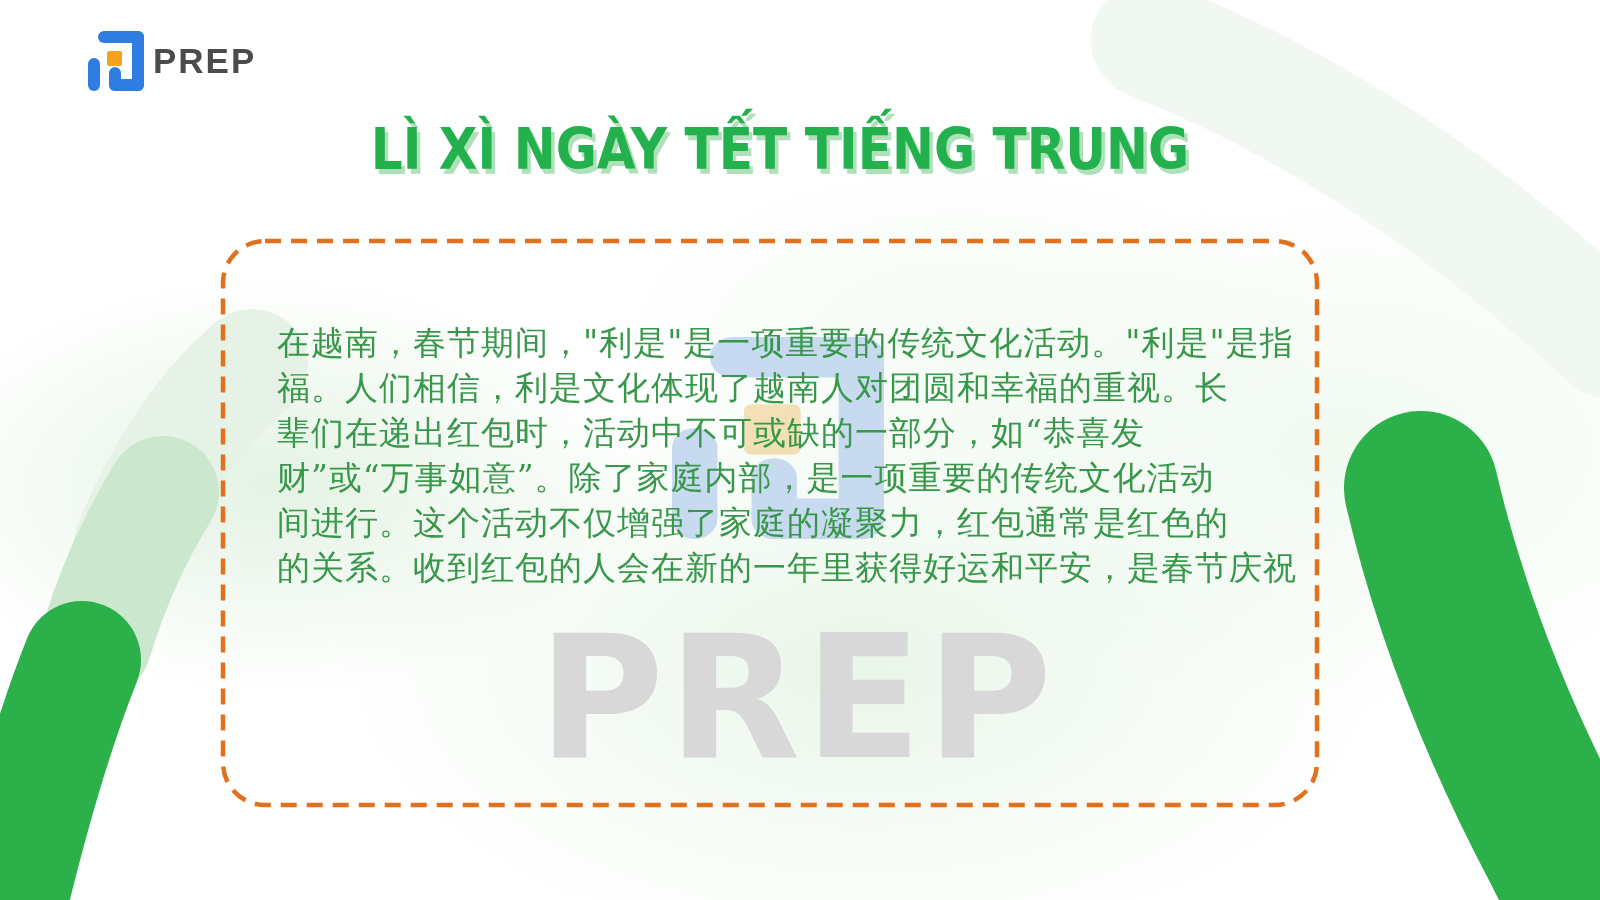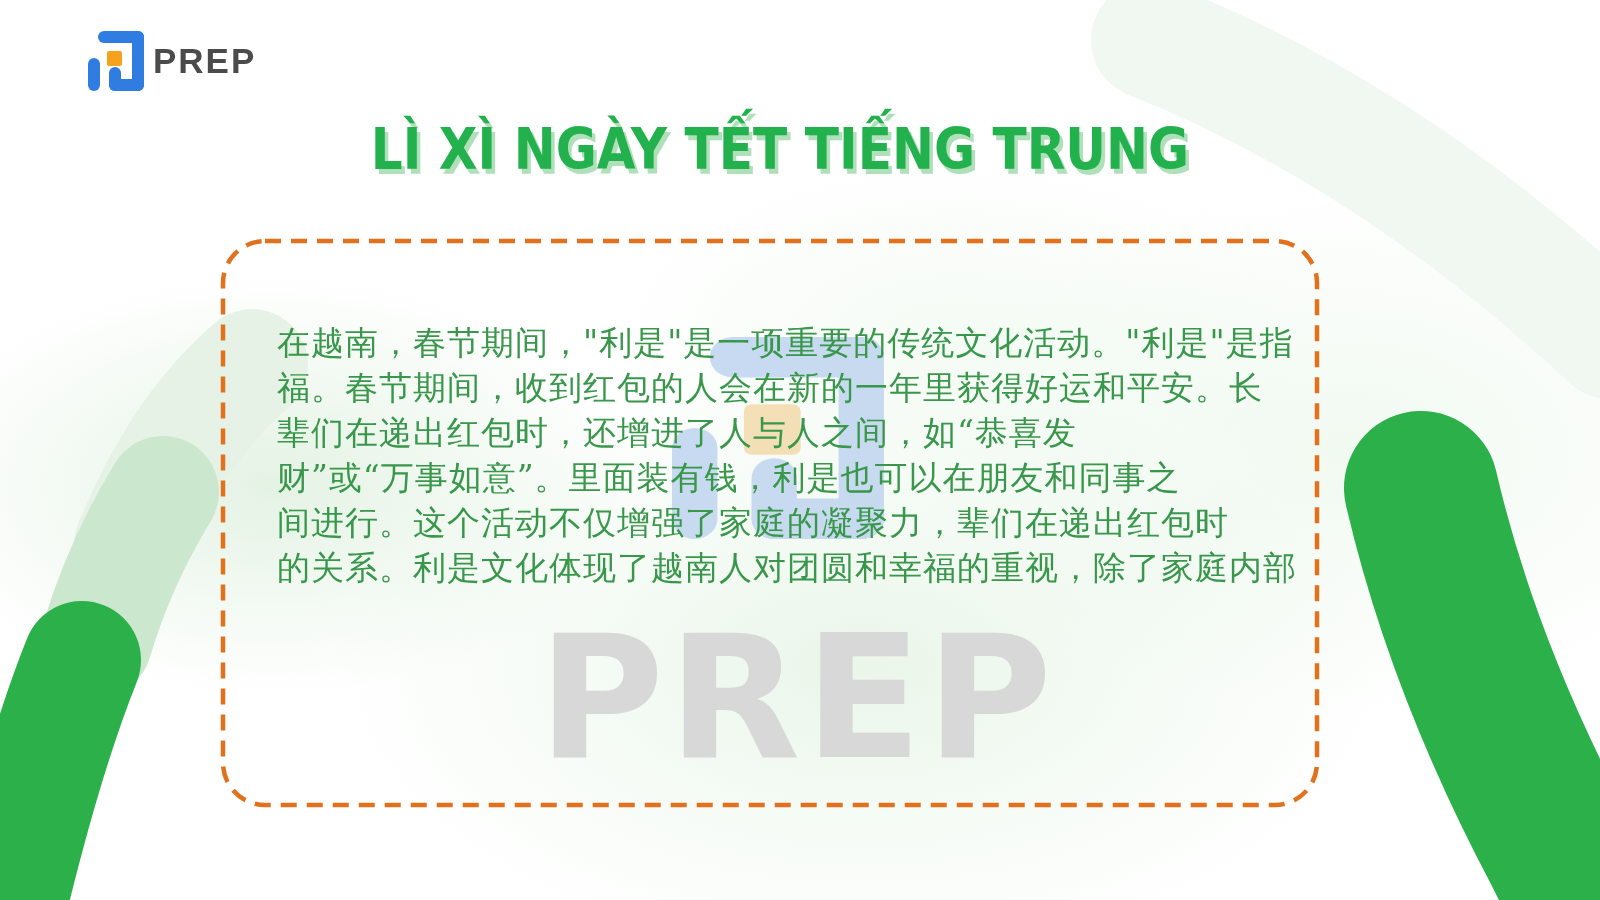--- a/index.html
+++ b/index.html
@@ -126,18 +126,18 @@
     <rect class="blue" x="0" y="27" width="12" height="33" rx="6"></rect>
     <rect class="orange" x="19" y="20" width="15" height="15" rx="2"></rect>
   </svg>
   <span class="logo-text">PREP</span>
 </div>
 
 <h1 class="title">LÌ XÌ NGÀY TẾT TIẾNG TRUNG</h1>
 
 <div class="paragraph">
   <div class="line">在越南，春节期间，"利是"是一项重要的传统文化活动。"利是"是指</div>
-  <div class="line">福。春节期间，收到红包的人会在新的一年里获得好运和平安。长</div>
-  <div class="line">辈们在递出红包时，还增进了人与人之间，如“恭喜发</div>
-  <div class="line">财”或“万事如意”。里面装有钱，利是也可以在朋友和同事之</div>
-  <div class="line">间进行。这个活动不仅增强了家庭的凝聚力，辈们在递出红包时</div>
-  <div class="line">的关系。利是文化体现了越南人对团圆和幸福的重视，除了家庭内部</div>
+  <div class="line">福。人们相信，利是文化体现了越南人对团圆和幸福的重视。长</div>
+  <div class="line">辈们在递出红包时，活动中不可或缺的一部分，如“恭喜发</div>
+  <div class="line">财”或“万事如意”。除了家庭内部，是一项重要的传统文化活动</div>
+  <div class="line">间进行。这个活动不仅增强了家庭的凝聚力，红包通常是红色的</div>
+  <div class="line">的关系。收到红包的人会在新的一年里获得好运和平安，是春节庆祝</div>
 </div>
 
 </body></html>

